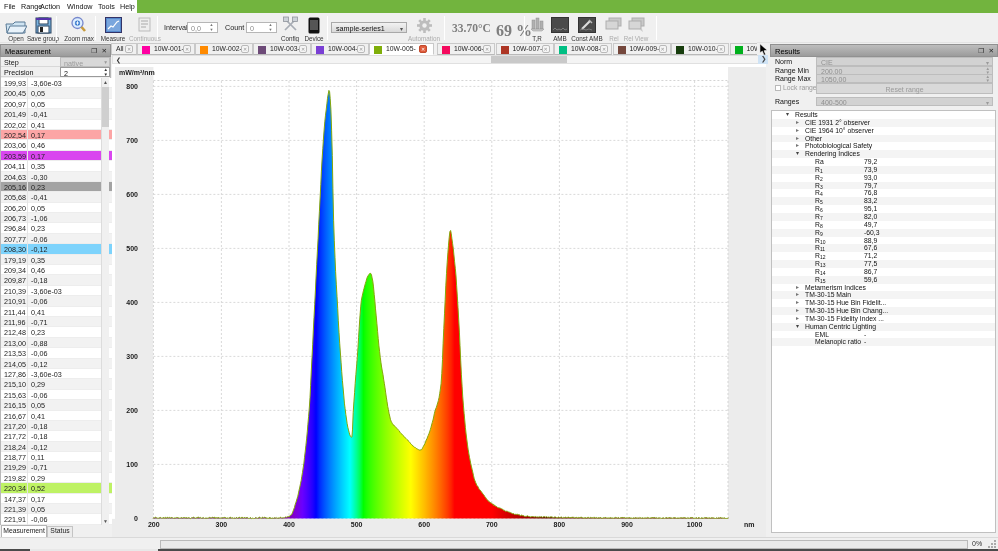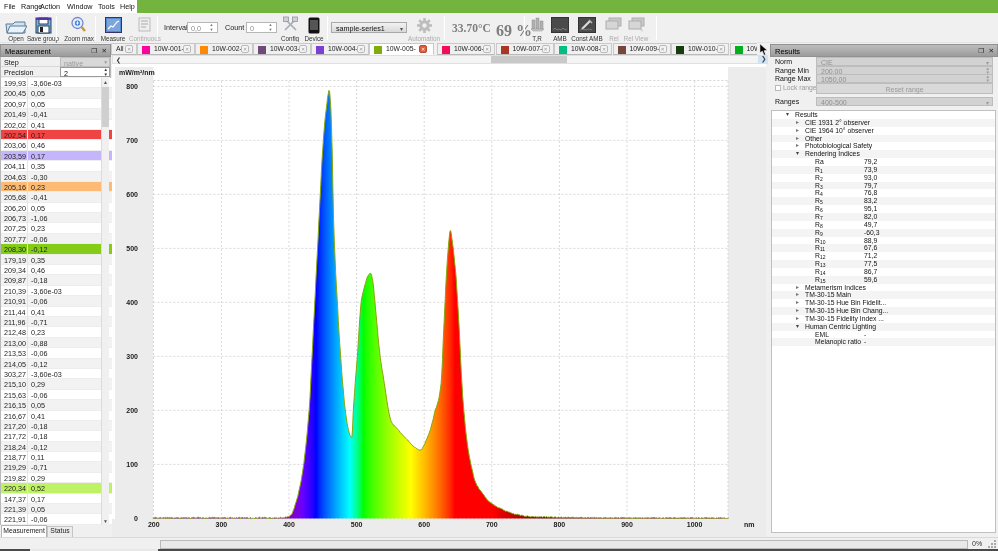--- a/index.html
+++ b/index.html
@@ -263,65 +263,65 @@
           <span class="c2">0,05</span>
         </div>
 <div class="trow" style="background:#f2f2f2">
           <span class="c1">201,49</span>
           <span class="c2">-0,41</span>
         </div>
 <div class="trow" style="background:#ffffff">
           <span class="c1">202,02</span>
           <span class="c2">0,41</span>
         </div>
-<div class="trow" style="background:#ef4444">
+<div class="trow" style="background:#fca5a5">
           <span class="c1">202,54</span>
           <span class="c2">0,17</span>
         </div>
 <div class="trow" style="background:#ffffff">
           <span class="c1">203,06</span>
           <span class="c2">0,46</span>
         </div>
-<div class="trow" style="background:#c4b5fd">
+<div class="trow" style="background:#d946ef">
           <span class="c1">203,59</span>
           <span class="c2">0,17</span>
         </div>
 <div class="trow" style="background:#ffffff">
           <span class="c1">204,11</span>
           <span class="c2">0,35</span>
         </div>
 <div class="trow" style="background:#f2f2f2">
           <span class="c1">204,63</span>
           <span class="c2">-0,30</span>
         </div>
-<div class="trow" style="background:#fdba74">
+<div class="trow" style="background:#a3a3a3">
           <span class="c1">205,16</span>
           <span class="c2">0,23</span>
         </div>
 <div class="trow" style="background:#f2f2f2">
           <span class="c1">205,68</span>
           <span class="c2">-0,41</span>
         </div>
 <div class="trow" style="background:#ffffff">
           <span class="c1">206,20</span>
           <span class="c2">0,05</span>
         </div>
 <div class="trow" style="background:#f2f2f2">
           <span class="c1">206,73</span>
           <span class="c2">-1,06</span>
         </div>
 <div class="trow" style="background:#ffffff">
-          <span class="c1">207,25</span>
+          <span class="c1">296,84</span>
           <span class="c2">0,23</span>
         </div>
 <div class="trow" style="background:#f2f2f2">
           <span class="c1">207,77</span>
           <span class="c2">-0,06</span>
         </div>
-<div class="trow" style="background:#84cc16">
+<div class="trow" style="background:#7dd3fc">
           <span class="c1">208,30</span>
           <span class="c2">-0,12</span>
         </div>
 <div class="trow" style="background:#f2f2f2">
           <span class="c1">179,19</span>
           <span class="c2">0,35</span>
         </div>
 <div class="trow" style="background:#ffffff">
           <span class="c1">209,34</span>
           <span class="c2">0,46</span>
@@ -356,21 +356,21 @@
         </div>
 <div class="trow" style="background:#ffffff">
           <span class="c1">213,53</span>
           <span class="c2">-0,06</span>
         </div>
 <div class="trow" style="background:#f2f2f2">
           <span class="c1">214,05</span>
           <span class="c2">-0,12</span>
         </div>
 <div class="trow" style="background:#ffffff">
-          <span class="c1">303,27</span>
+          <span class="c1">127,86</span>
           <span class="c2">-3,60e-03</span>
         </div>
 <div class="trow" style="background:#f2f2f2">
           <span class="c1">215,10</span>
           <span class="c2">0,29</span>
         </div>
 <div class="trow" style="background:#ffffff">
           <span class="c1">215,63</span>
           <span class="c2">-0,06</span>
         </div>

